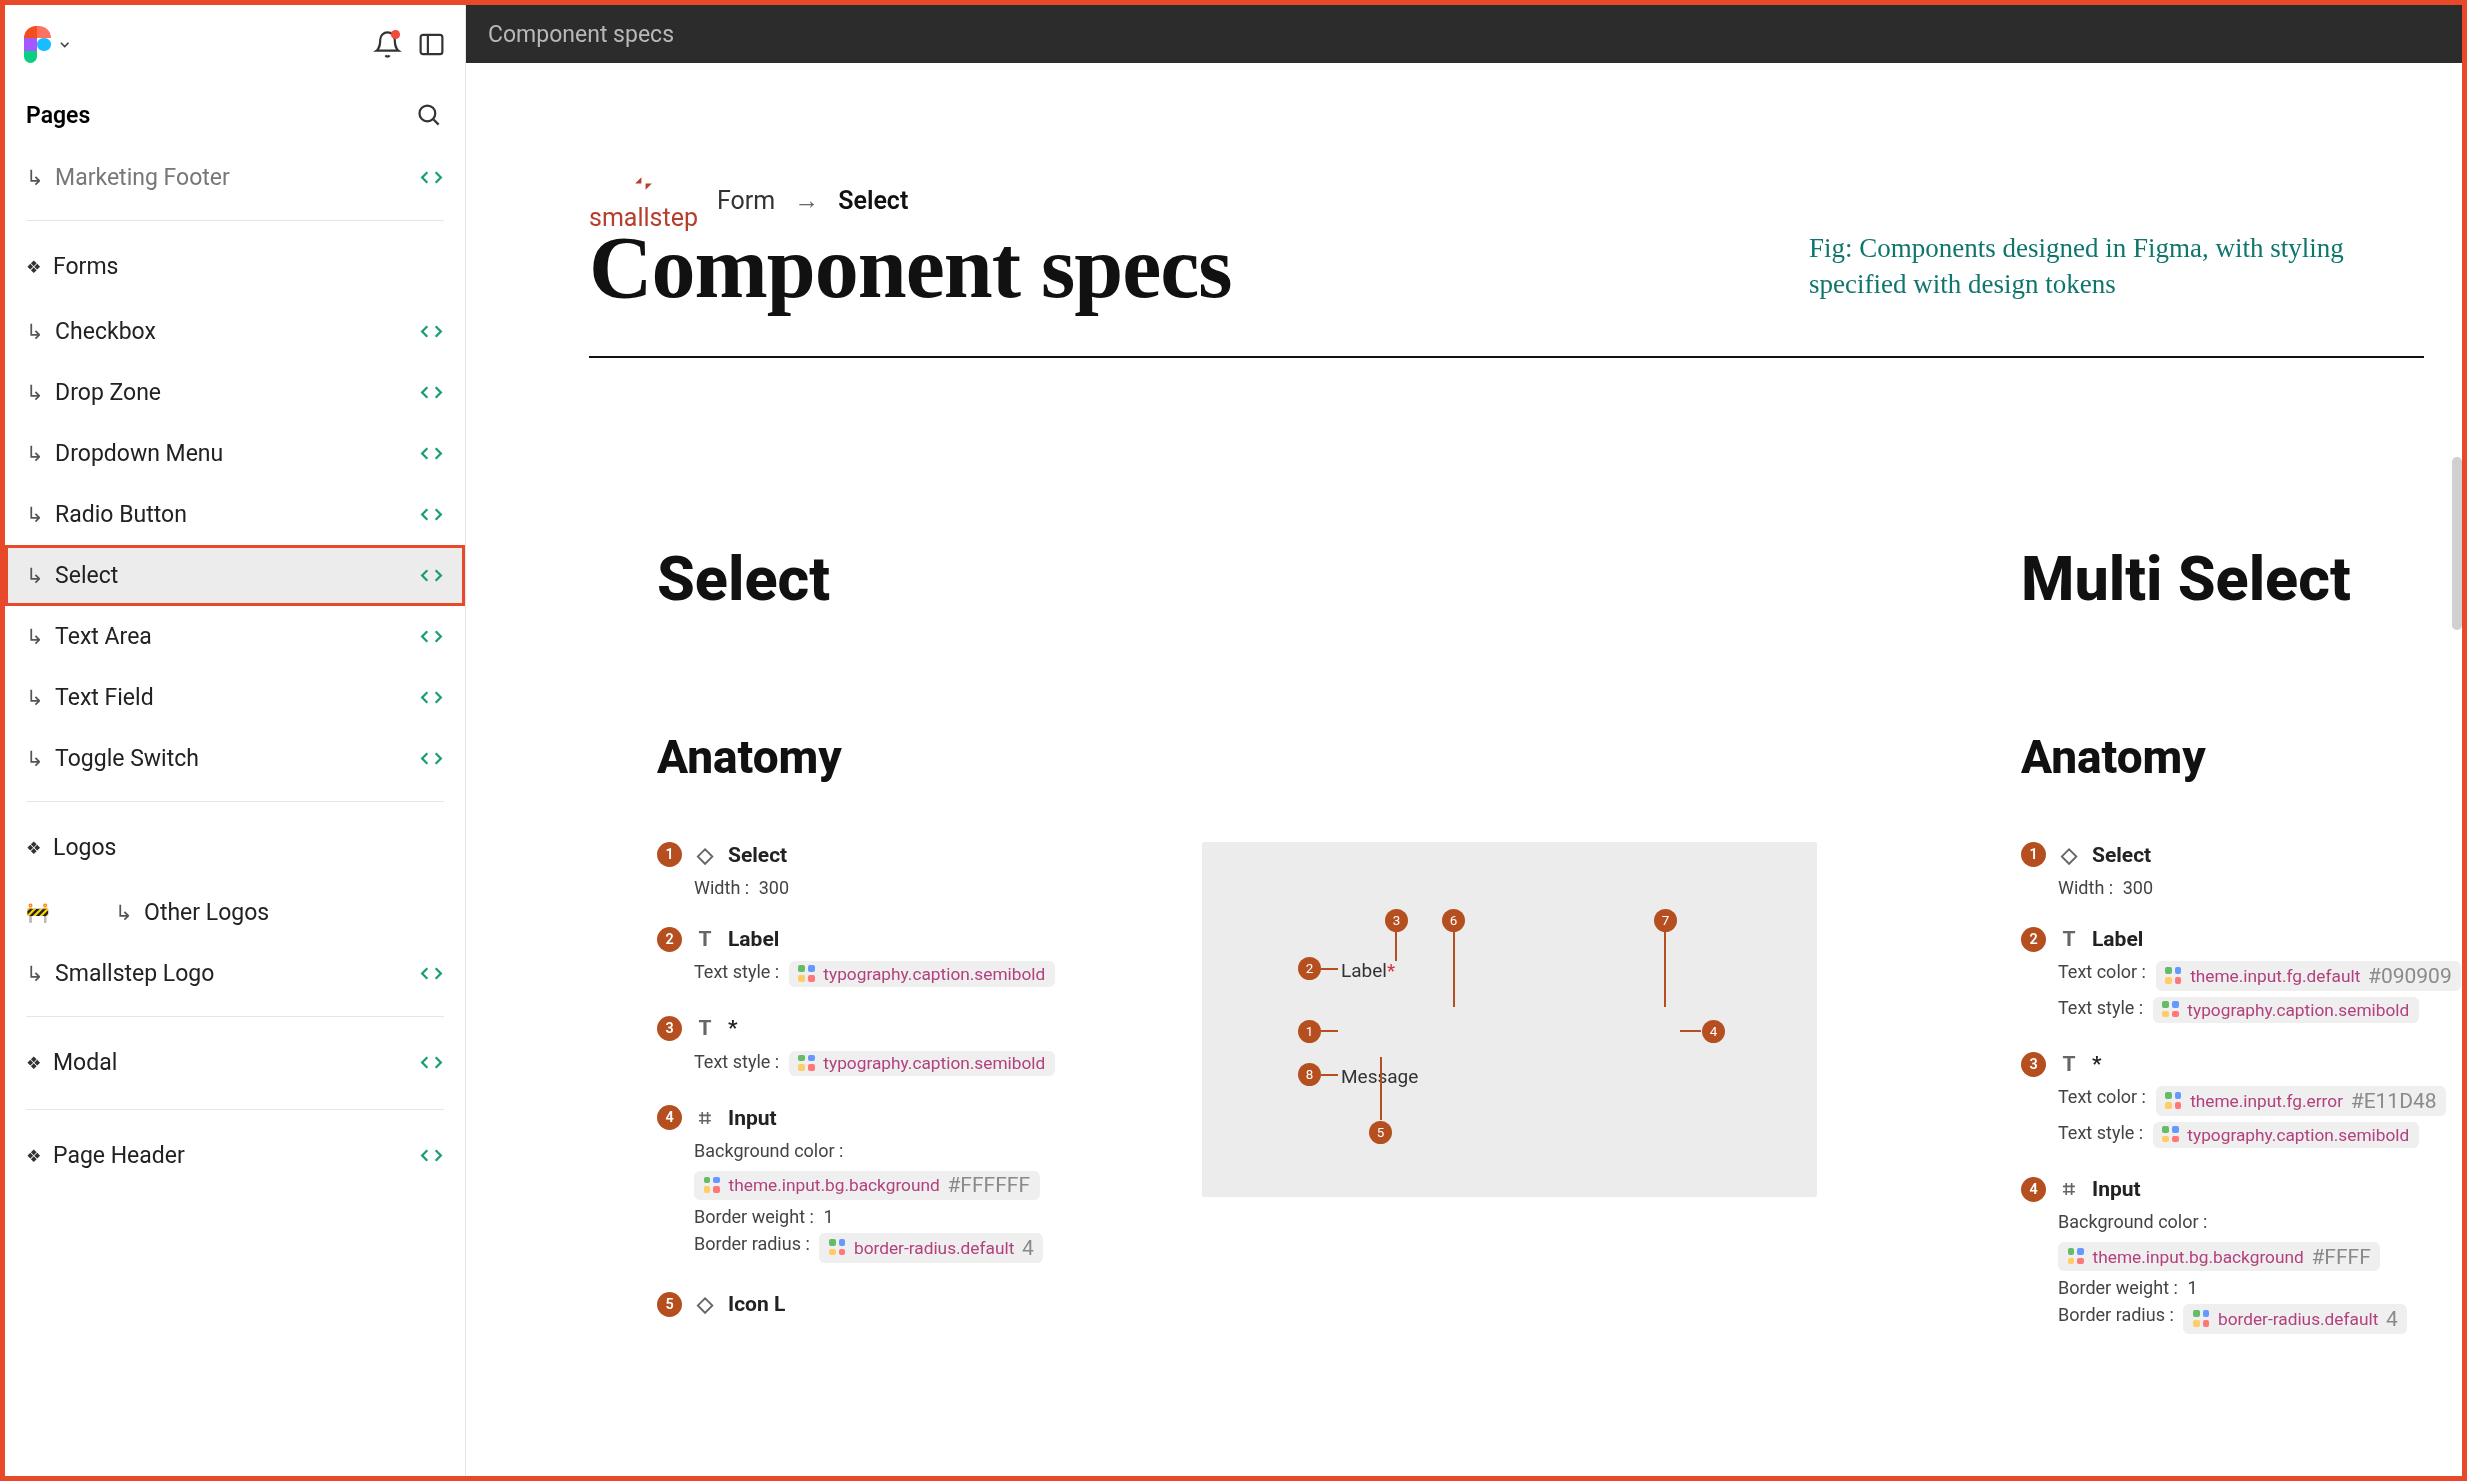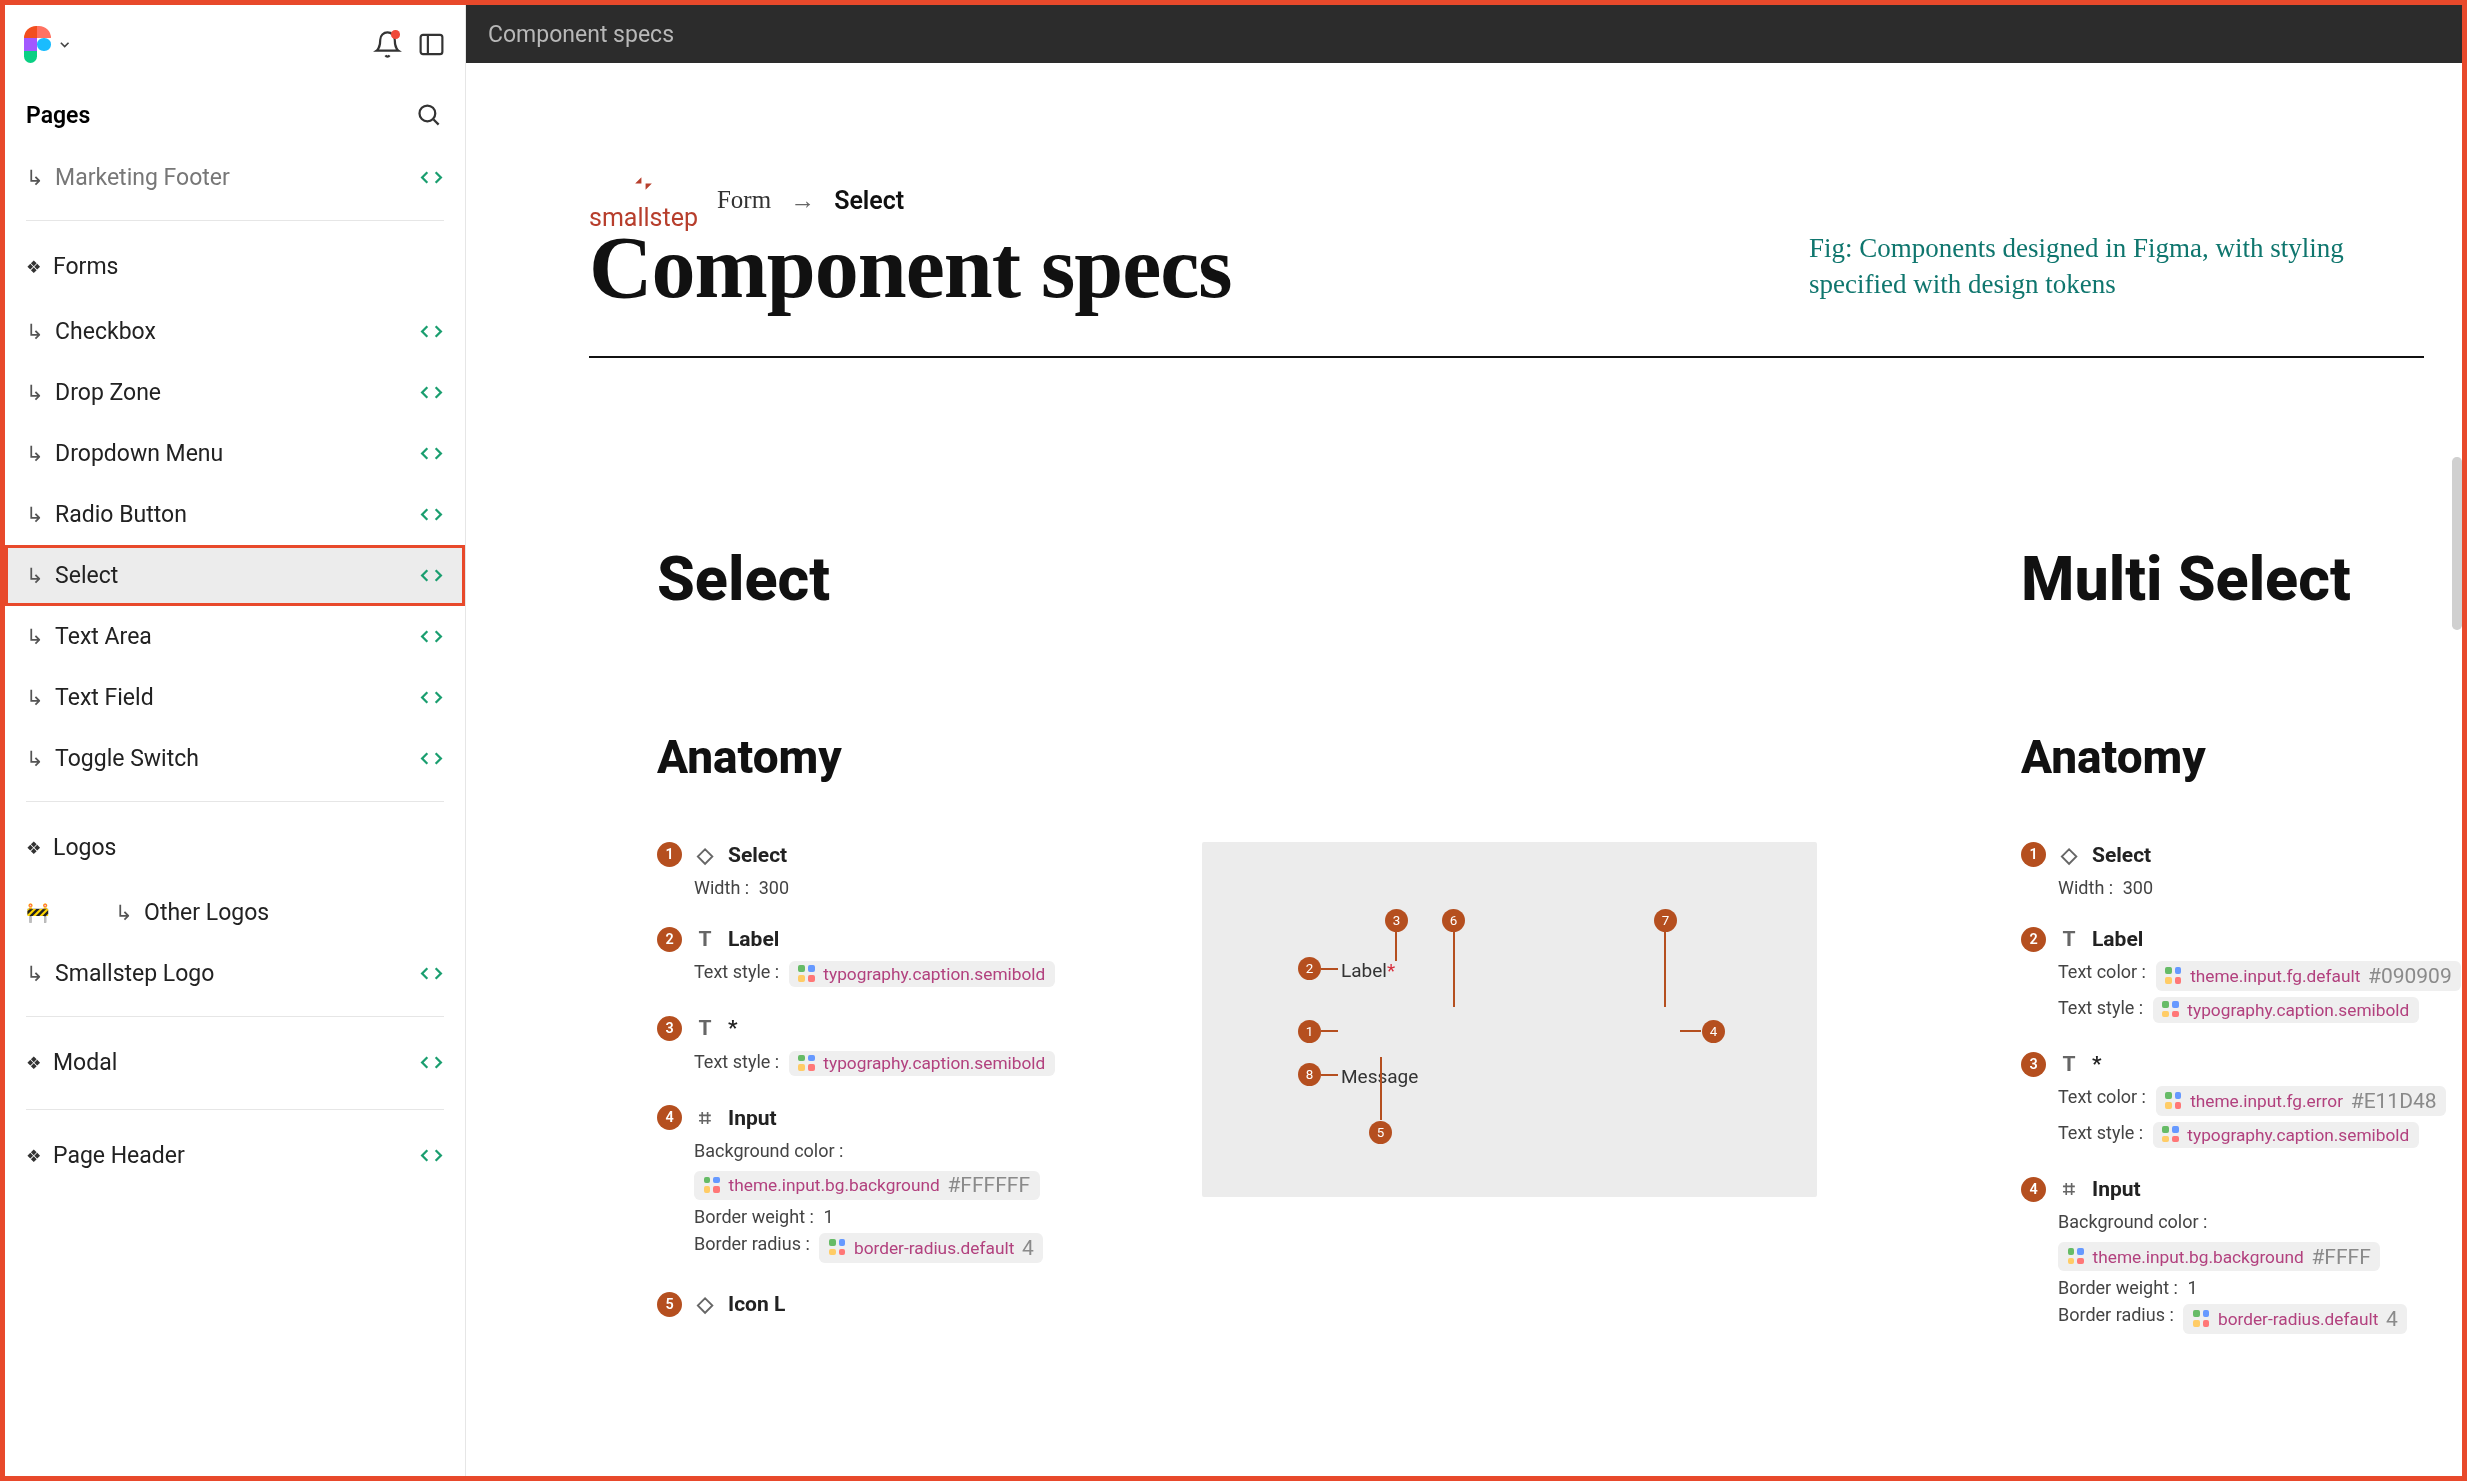--- a/index.html
+++ b/index.html
@@ -262,21 +262,21 @@
   <div class="canvas">
     <div class="canvas-inner">
 
       <div class="breadcrumb">
         <div class="ss-logo">
           <svg class="ss-mark" viewBox="0 0 24 24" fill="#b73e2c">
               <path d="M4 14 L10 8 L10 14 L20 14 L14 20 L14 14 Z"></path>
             </svg>
           <span>smallstep</span>
         </div>
-        <span style="color:#333;font-family:Liberation Serif, serif;">Form</span>
+        <span style="color:#333;">Form</span>
         <span class="bc-arrow">→</span>
         <span style="color:#111; font-weight:600;">Select</span>
       </div>
 
       <div class="hero">
         <div class="hero-title">Component specs</div>
         <div class="caption">Fig: Components designed in Figma, with styling specified with design tokens</div>
       </div>
 
       <div class="scroll-ind"></div>

